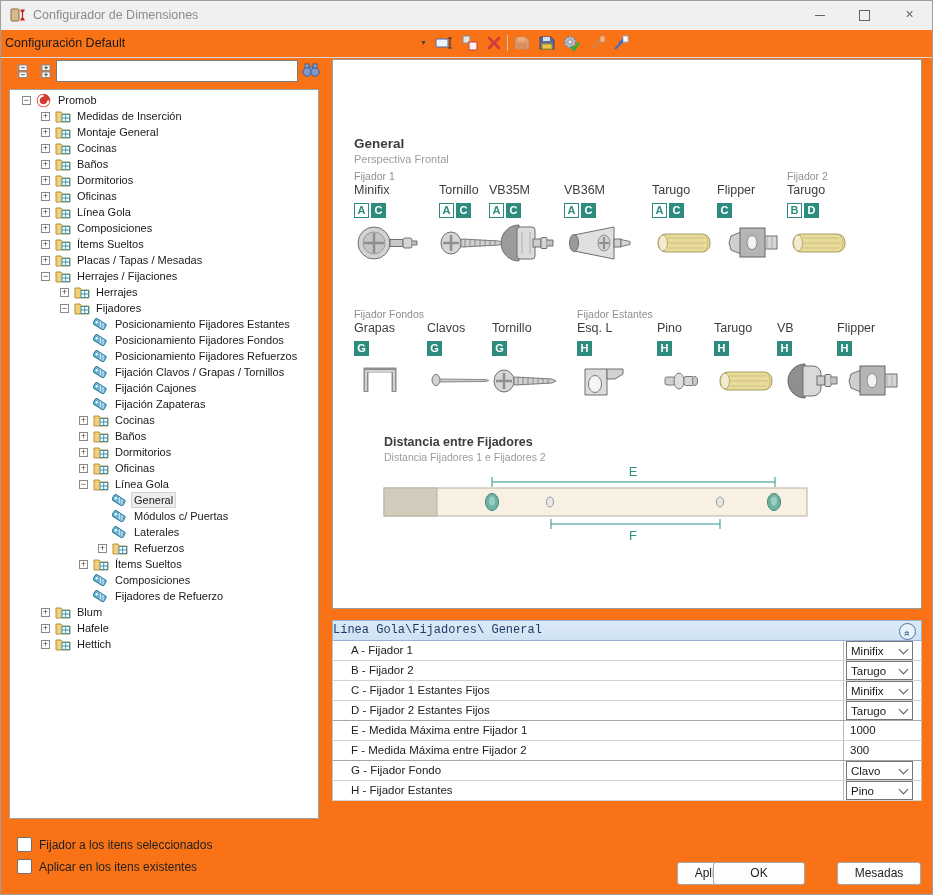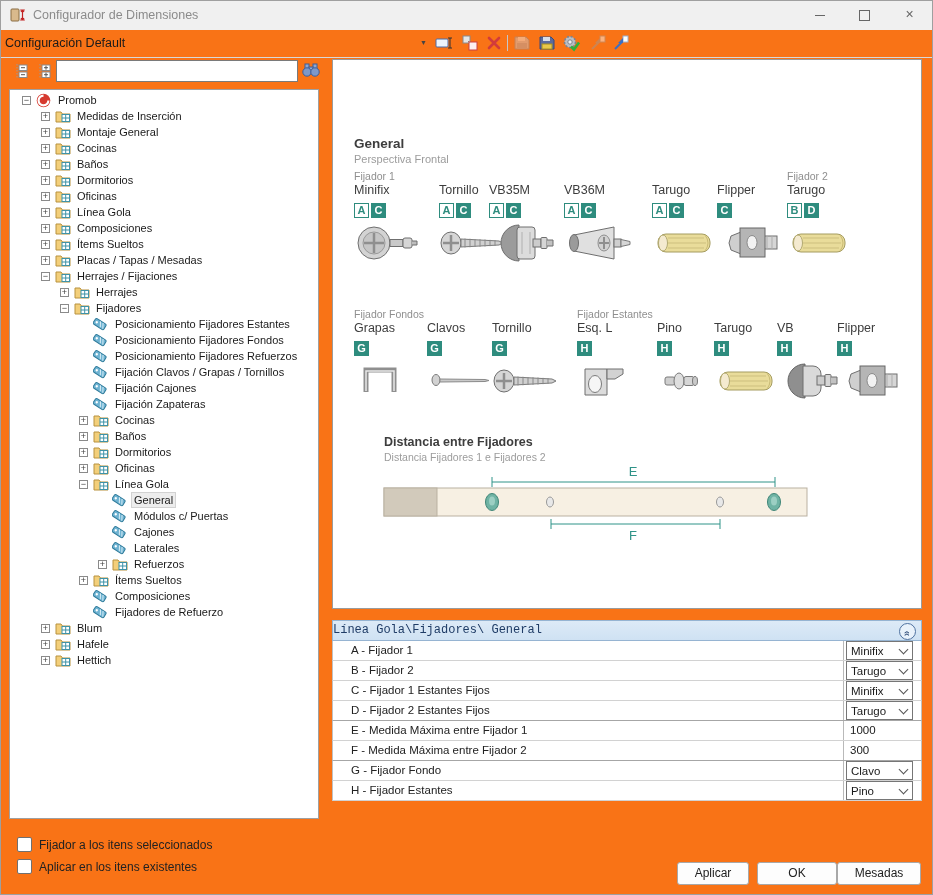--- a/index.html
+++ b/index.html
@@ -438,31 +438,20 @@
       </div>
       <div class="trow" style="padding-left: 88px;">
         <span class="exp-sp"></span>
         <span class="ticon"><svg width="15" height="14">
             <g transform="rotate(33 7 7)">
               <rect x="0.5" y="4" width="12.5" height="6.5" rx="1.6" fill="#6fb3d2" stroke="#2d7a9a"></rect>
               <circle cx="3.3" cy="7.2" r="1.2" fill="#fff"></circle>
               <path d="M6 4.5 l3 5 M9 4.5 l3 5" stroke="#d8edf6"></path>
             </g>
           </svg></span>
-        <span class="tlbl">Cajones</span>
-      </div>
-      <div class="trow" style="padding-left: 88px;">
-        <span class="exp-sp"></span>
-        <span class="ticon"><svg width="15" height="14">
-            <g transform="rotate(33 7 7)">
-              <rect x="0.5" y="4" width="12.5" height="6.5" rx="1.6" fill="#6fb3d2" stroke="#2d7a9a"></rect>
-              <circle cx="3.3" cy="7.2" r="1.2" fill="#fff"></circle>
-              <path d="M6 4.5 l3 5 M9 4.5 l3 5" stroke="#d8edf6"></path>
-            </g>
-          </svg></span>
         <span class="tlbl">Laterales</span>
       </div>
       <div class="trow" style="padding-left: 88px;">
         <span class="exp">+</span>
         <span class="ticon"><svg width="16" height="14">
             <path d="M1 3 h5 l1.5 2 H15 v8 H1 Z" fill="#f3cf7a" stroke="#b8923e"></path>
             <rect x="7" y="5.5" width="7.5" height="7" fill="#fff" stroke="#3f93a8"></rect>
             <path d="M10.7 5.5 v7 M7 9 h7.5" stroke="#3f93a8"></path>
           </svg></span>
         <span class="tlbl">Refuerzos</span>
@@ -798,16 +787,16 @@
 
   <div class="chk" style="top:836px">
     <span class="cbox"></span>
     <span>Fijador a los itens seleccionados</span>
   </div>
   <div class="chk" style="top:858px">
     <span class="cbox"></span>
     <span>Aplicar en los itens existentes</span>
   </div>
   <div class="btn" style="left:676px;width:72px">Aplicar</div>
-  <div class="btn" style="left:756px;width:80px">OK</div>
+  <div class="btn" style="left:712px;width:92px">OK</div>
   <div class="btn" style="left:836px;width:84px">Mesadas</div>
 
 </div>
 
 </body></html>

